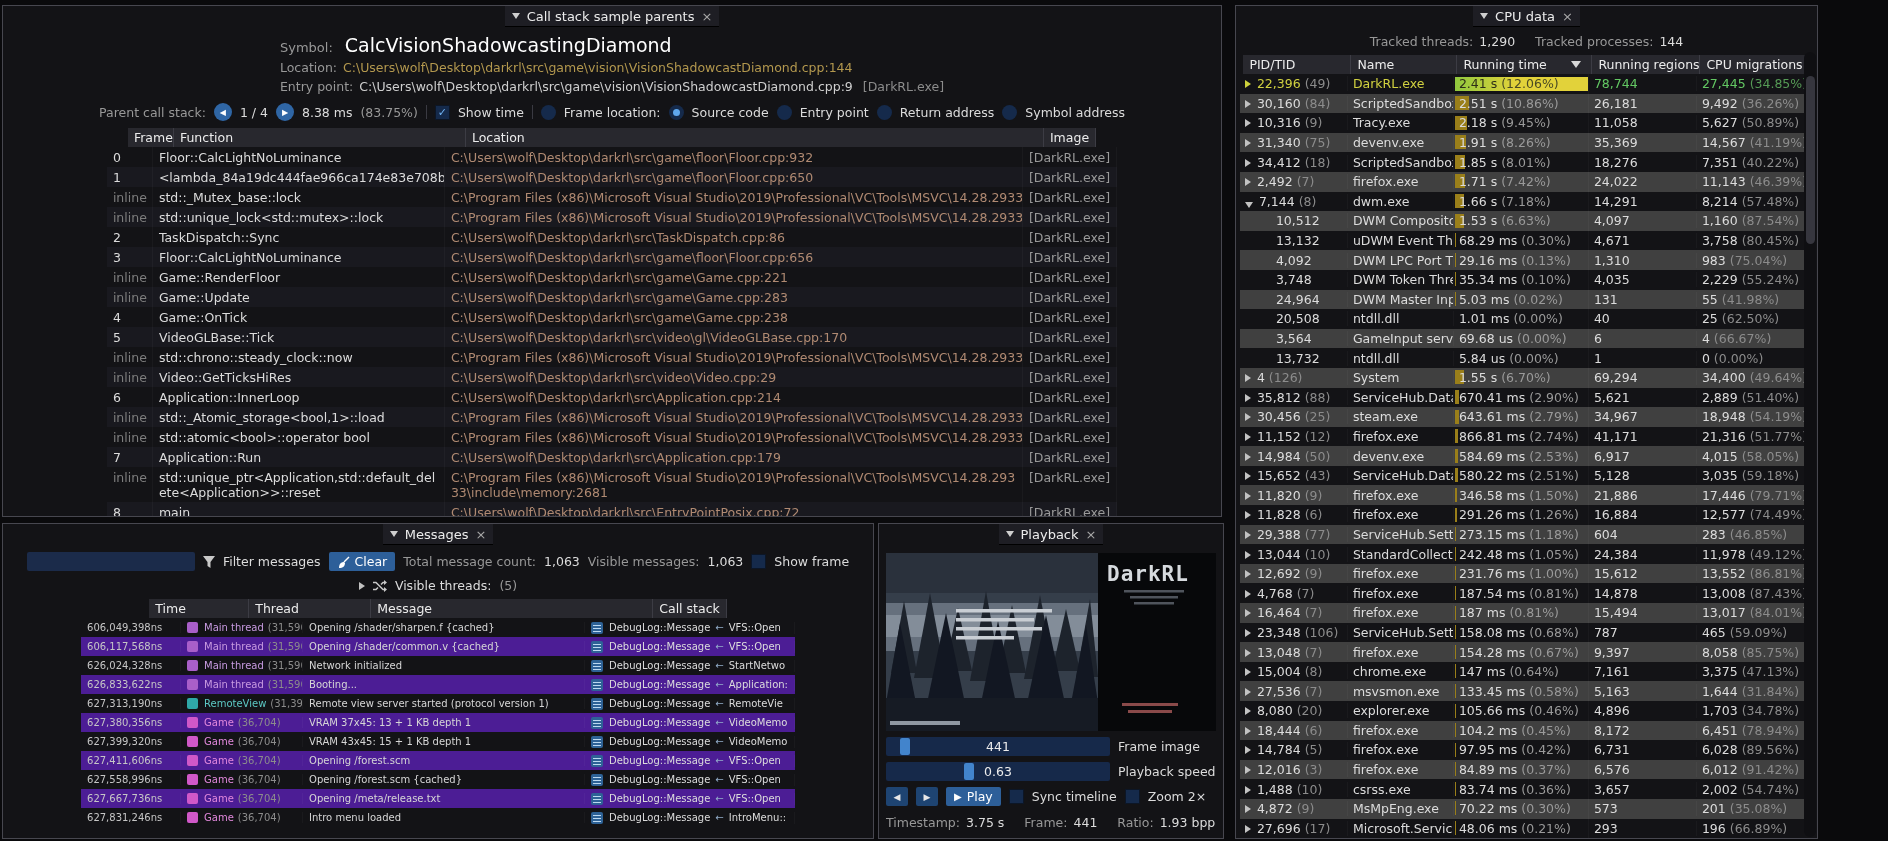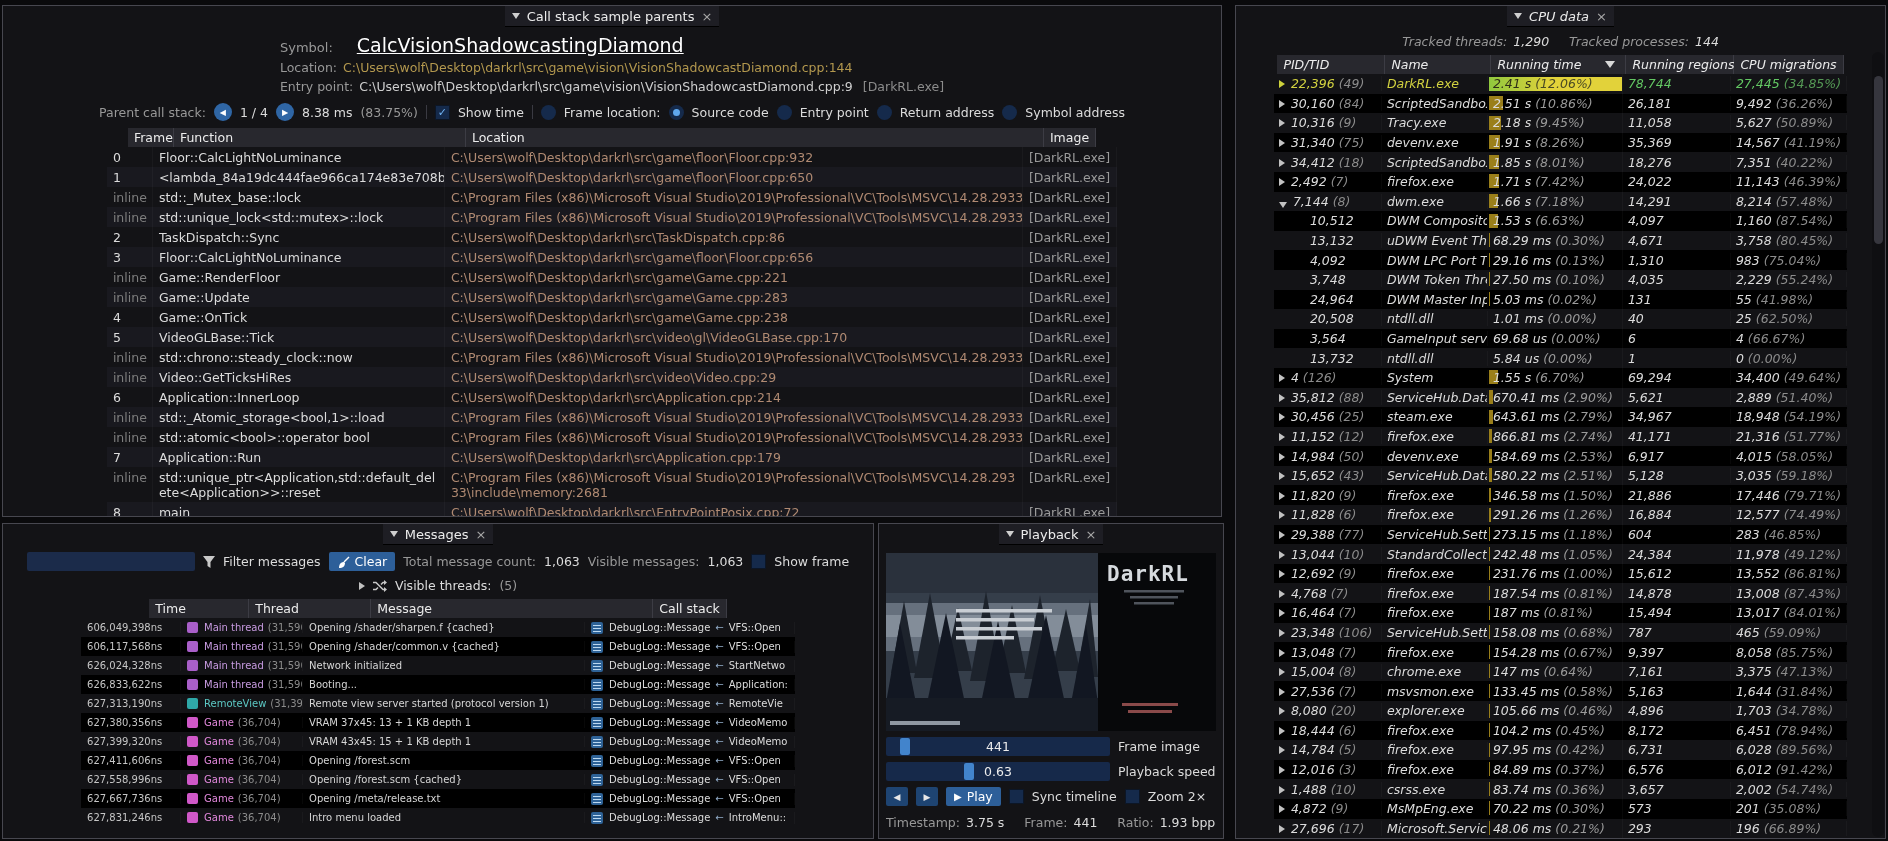--- a/index.html
+++ b/index.html
@@ -14,21 +14,21 @@
   .cnt{color:#8c8c8c;margin-left:4px;}
   .vsep{width:1px;height:14px;background:#3a3a42;flex:none;}
   
   .rbtn{width:18px;height:18px;border-radius:50%;background:#2f66a5;color:#fff;font-size:8px;display:flex;align-items:center;justify-content:center;flex:none;}
   .btn{height:19px;background:#2d5f99;color:#fff;border-radius:2px;display:flex;align-items:center;gap:5px;padding:0 8px;font-size:12.5px;flex:none;}
   .cb{width:15px;height:15px;background:#152a4b;border:1px solid #0c1626;display:flex;align-items:center;justify-content:center;color:#6fb2f2;font-size:11px;flex:none;}
   .rad{width:15px;height:15px;border-radius:50%;background:#152a4b;position:relative;flex:none;}
   .rad.sel::after{content:"";position:absolute;inset:4px;border-radius:50%;background:#5fa8ef;}
   
   .cs-meta{padding:7px 10px 0;}
-  .sym-line .sym{font-size:19px;color:#ffffff;margin-left:24px;text-decoration:underline;}
+  .sym-line .sym{font-size:19px;color:#ffffff;margin-left:12px;}
   .loc-line{margin-top:4px;font-size:12.5px;}
   .loc-gold{color:var(--link-gold,#b3984e);margin-left:6px;}
   .loc-white{color:#cfcfcf;margin-left:6px;}
   .loc-img{color:#8c8c8c;margin-left:10px;}
   .cs-toolbar{display:flex;align-items:center;gap:8px;margin:9px 10px 7px;font-size:12.5px;white-space:nowrap;}
   .grid-cs{display:grid;grid-template-columns:46px 292px 578px 1fr;}
   .thead>div{padding:2px 6px;border-right:1px solid #3c3c44;font-size:12.5px;color:#ececec;background:#28282e;white-space:nowrap;}
   .cs-body{flex:1;overflow:hidden;}
   .cs-row{min-height:19.5px;}
   .cs-row>div{padding:2.5px 6px;font-size:12.5px;white-space:nowrap;overflow:hidden;border-right:1px solid rgba(255,255,255,0.03);}
@@ -41,21 +41,21 @@
   .cs-row.wrap .c-func,.cs-row.wrap .c-loc{white-space:normal;word-break:break-all;}
   
   .ms-toolbar{display:flex;align-items:center;gap:8px;margin:7px 8px 5px;font-size:12.5px;white-space:nowrap;}
   .filter-input{width:168px;height:19px;background:#1b2b4a;border-radius:2px;border:none;color:#dcdcdc;padding:0 5px;font-family:"DejaVu Sans",sans-serif;font-size:12.5px;}
   .ms-threads{display:flex;align-items:center;gap:8px;margin:2px 8px 6px;font-size:12.5px;}
   .tri-r{width:0;height:0;border-top:4px solid transparent;border-bottom:4px solid transparent;border-left:6px solid #c2c2c2;}
   .grid-ms{display:grid;grid-template-columns:100px 122px 282px 1fr;}
   .ms-body{flex:1;overflow:hidden;}
   .ms-row{height:19px;align-items:center;}
   .ms-row>div{padding:0 6px;font-size:10px;white-space:nowrap;overflow:hidden;border-right:1px solid rgba(255,255,255,0.03);display:flex;align-items:center;}
-  .ms-row.alt{background:#000000;}
+  .ms-row.alt{background:#4c1d95;}
   .m-time{color:#c6c6c6;}
   .tsq{width:11px;height:11px;border-radius:2px;display:inline-block;margin-right:6px;flex:none;}
   .m-msg{color:#d6d6d6;}
   .stkicon{width:12px;height:12px;background:#2e6296;border-radius:2px;display:inline-block;position:relative;flex:none;margin-right:6px;}
   .stkicon::after{content:"";position:absolute;left:2px;right:2px;top:3px;height:7px;background:repeating-linear-gradient(#bcd8f0 0 1px,transparent 1px 3px);}
   .m-stack .arr{color:#93aecb;margin:0 5px;}
   
   .pb-content{padding:8px;display:flex;flex-direction:column;gap:6px;}
   .pb-img{width:330px;height:178px;flex:none;background:#14161a;}
   .slider-row{display:flex;align-items:center;gap:8px;font-size:12.5px;}
@@ -67,21 +67,21 @@
   .pb-info{display:flex;align-items:center;gap:6px;font-size:12.5px;margin-top:3px;}
   .gap14{width:8px;}
   
   .cpu-info{display:flex;align-items:center;gap:6px;font-size:12.5px;margin:7px 8px 6px;}
   .grid-cpu{display:grid;grid-template-columns:108px 106px 135px 108px 1fr;}
   .sortcell{display:flex;align-items:center;}
   .sort{width:0;height:0;border-left:5px solid transparent;border-right:5px solid transparent;border-top:7px solid #d8d8d8;margin-left:auto;margin-right:4px;}
   .cpu-body{flex:1;overflow:hidden;position:relative;}
   .cpu-row{height:19.6px;align-items:center;}
   .cpu-row>div{padding:0 5px;font-size:12.5px;white-space:nowrap;overflow:hidden;border-right:1px solid rgba(255,255,255,0.03);}
-  .cpu-row.alt{background:#000000;}
+  .cpu-row.alt{background:#404040;}
   .exp{display:inline-block;width:0;height:0;border-top:4px solid transparent;border-bottom:4px solid transparent;border-left:6px solid #c2c2c2;margin-right:6px;}
   .exp.open{border-left:4px solid transparent;border-right:4px solid transparent;border-top:6px solid #c2c2c2;border-bottom:none;margin-bottom:-2px;}
   .hl .exp{border-left-color:#cdd23c;}
   .pidv{color:#dcdcdc;}
   .hl .pidv{color:var(--hl-yellow,#d2d240);}
   .name-cell{color:#dcdcdc;}
   .hl .name-cell{color:var(--hl-yellow,#d2d240);}
   .cpu-row.child .pid-cell{padding-left:36px;}
   .time-cell{position:relative;height:100%;display:flex;align-items:center;}
   .time-cell .bar{position:absolute;left:1px;top:2.5px;height:14px;background:var(--bar,#9a7f1a);}
@@ -552,21 +552,21 @@
       <span class="gap14"></span>
       <span class="lbl">Frame:</span>
       <span class="val">441</span>
       <span class="gap14"></span>
       <span class="lbl">Ratio:</span>
       <span class="val">1.93 bpp</span>
     </div>
   </div>
 </div>
 
-<div class="win" style="left:1235px;top:5px;width:651px;height:834px;font-style:italic;">
+<div class="win" style="left:1235px;top:5px;width:583px;height:834px;">
   <div class="tb">
     <span class="tri-d"></span>
     <span>CPU data</span>
     <span class="xbtn">×</span>
   </div>
   <div class="cpu-info">
     <span class="lbl">Tracked threads:</span>
     <span class="val">1,290</span>
     <span class="gap14"></span>
     <span class="lbl">Tracked processes:</span>
@@ -691,21 +691,21 @@
           <span class="tpct">(0.13%)</span>
         </div>
         <div class="reg-cell">1,310</div>
         <div class="mig-cell"><span class="migv">983</span><span class="migp">(75.04%)</span></div>
       </div>
       <div class="grid-cpu cpu-row child">
         <div class="pid-cell"><span class="pidv">3,748</span></div>
         <div class="name-cell">DWM Token Thread</div>
         <div class="time-cell">
           <span class="bar" style="width:1.2px"></span>
-          <span class="tval">27.50 ms</span>
+          <span class="tval">35.34 ms</span>
           <span class="tpct">(0.10%)</span>
         </div>
         <div class="reg-cell">4,035</div>
         <div class="mig-cell"><span class="migv">2,229</span><span class="migp">(55.24%)</span></div>
       </div>
       <div class="grid-cpu cpu-row alt child">
         <div class="pid-cell"><span class="pidv">24,964</span></div>
         <div class="name-cell">DWM Master Input Thread</div>
         <div class="time-cell">
           <span class="bar" style="width:1.2px"></span>

